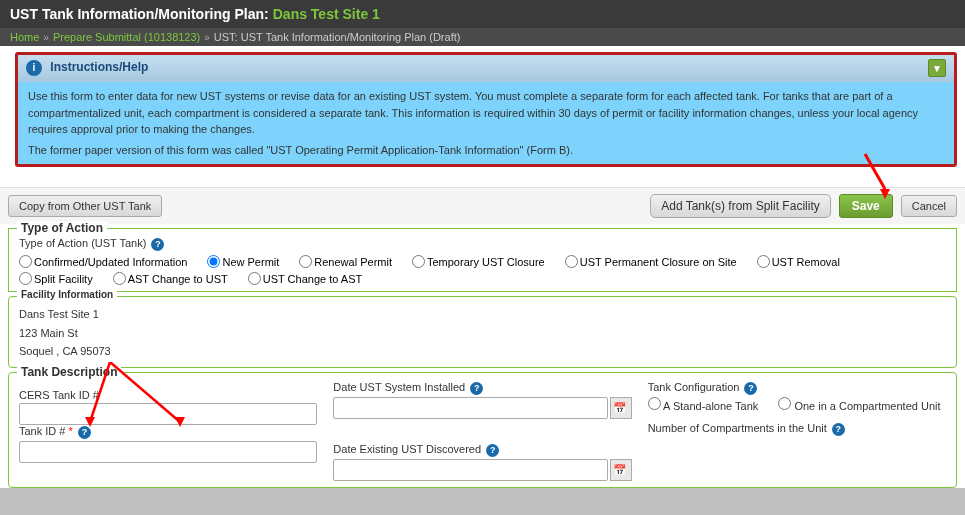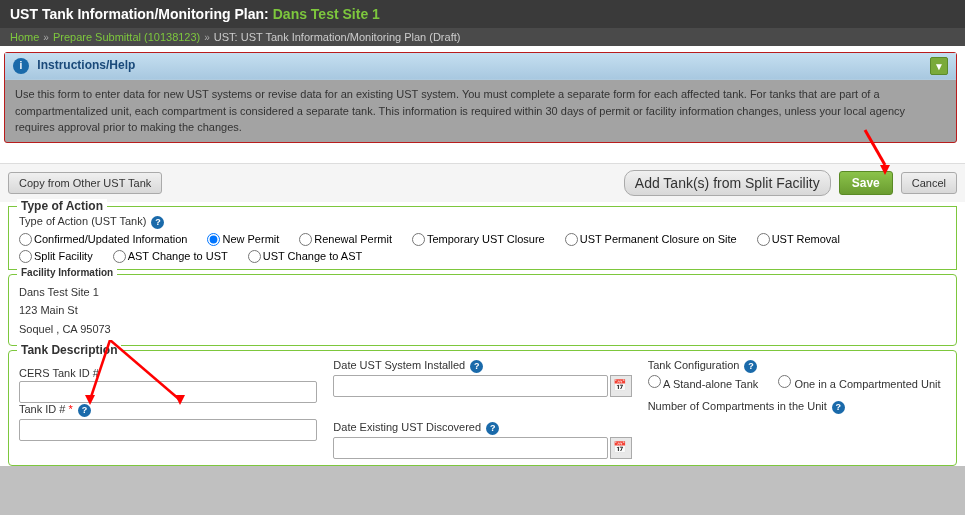--- a/index.html
+++ b/index.html
@@ -32,23 +32,23 @@
       font-size: 11px;
       display: flex;
       align-items: center;
       gap: 4px;
     }
     .breadcrumb a { color: #7dc73d; text-decoration: none; }
     .breadcrumb .sep { color: #aaa; font-size: 10px; }
 
     
     .instructions-box {
-      background: #a3a3a3;
-      border: 1px solid #b91c1c;
-      margin: 6px 8px 4px 4px;
+      background: #7dd3fc;
+      border: 3px solid #b91c1c;
+      margin: 6px 8px 4px 15px;
       border-radius: 3px;
     }
     .instructions-header {
       background: linear-gradient(to bottom, #c5dff0, #a8c8e0);
       padding: 4px 8px;
       display: flex;
       align-items: center;
       justify-content: space-between;
       border-bottom: 1px solid #b0cce0;
     }
@@ -97,24 +97,24 @@
       border: 1px solid #aaa;
       border-radius: 3px;
       padding: 4px 10px;
       cursor: pointer;
       font-size: 11px;
       color: #333;
     }
     .btn-add-split {
       background: linear-gradient(to bottom, #f0f0f0, #d8d8d8);
       border: 1px solid #aaa;
-      border-radius: 10px;
+      border-radius: 5px;
       padding: 4px 10px;
       cursor: pointer;
-      font-size: 14px;
+      font-size: 12px;
       color: #333;
       margin-left: auto;
     }
     .btn-save {
       background: linear-gradient(to bottom, #8bc34a, #6a9c30);
       border: 1px solid #5a8a25;
       border-radius: 3px;
       padding: 4px 12px;
       cursor: pointer;
       font-size: 12px;
@@ -287,20 +287,21 @@
   <div class="instructions-box">
     <div class="instructions-header">
       <div>
         <span class="info-icon">i</span>
         <span class="label">Instructions/Help</span>
       </div>
       <div class="collapse-btn">▼</div>
     </div>
     <div class="instructions-body">
       <p>Use this form to enter data for new UST systems or revise data for an existing UST system. You must complete a separate form for each affected tank. For tanks that are part of a compartmentalized unit, each compartment is considered a separate tank. This information is required within 30 days of permit or facility information changes, unless your local agency requires approval prior to making the changes.</p>
+      <p style="margin-top:4px;">The former paper version of this form was called "UST Operating Permit Application-Tank Information" (Form B).</p>
     </div>
   </div>
 
   <div style="position:relative;">
     <div class="toolbar">
       <button class="btn-copy">Copy from Other UST Tank</button>
       <button class="btn-add-split">Add Tank(s) from Split Facility</button>
       <button class="btn-save">Save</button>
       <button class="btn-cancel">Cancel</button>
     </div>

